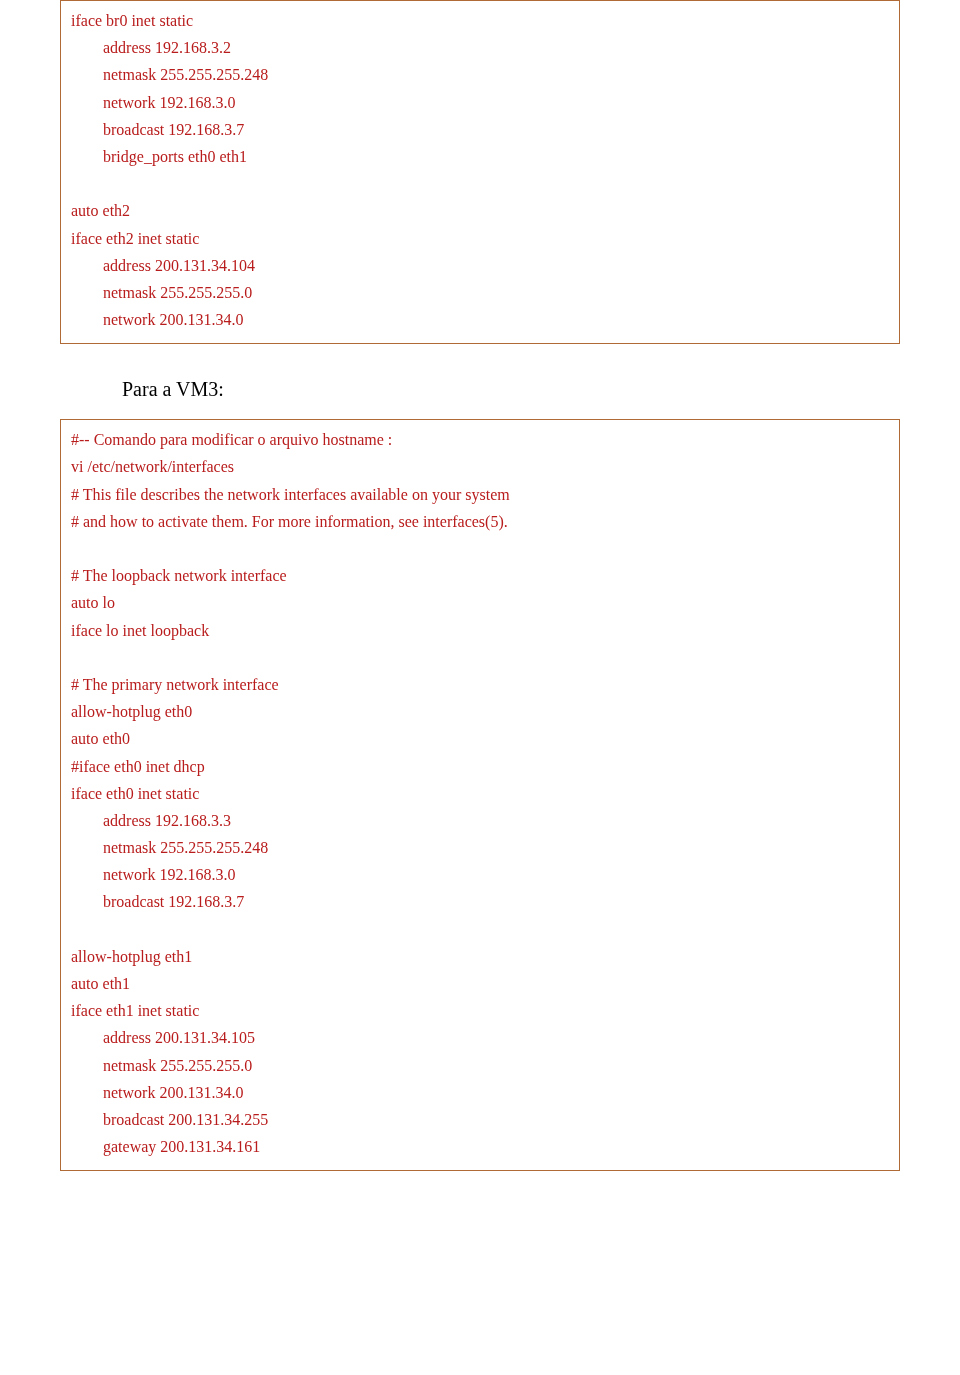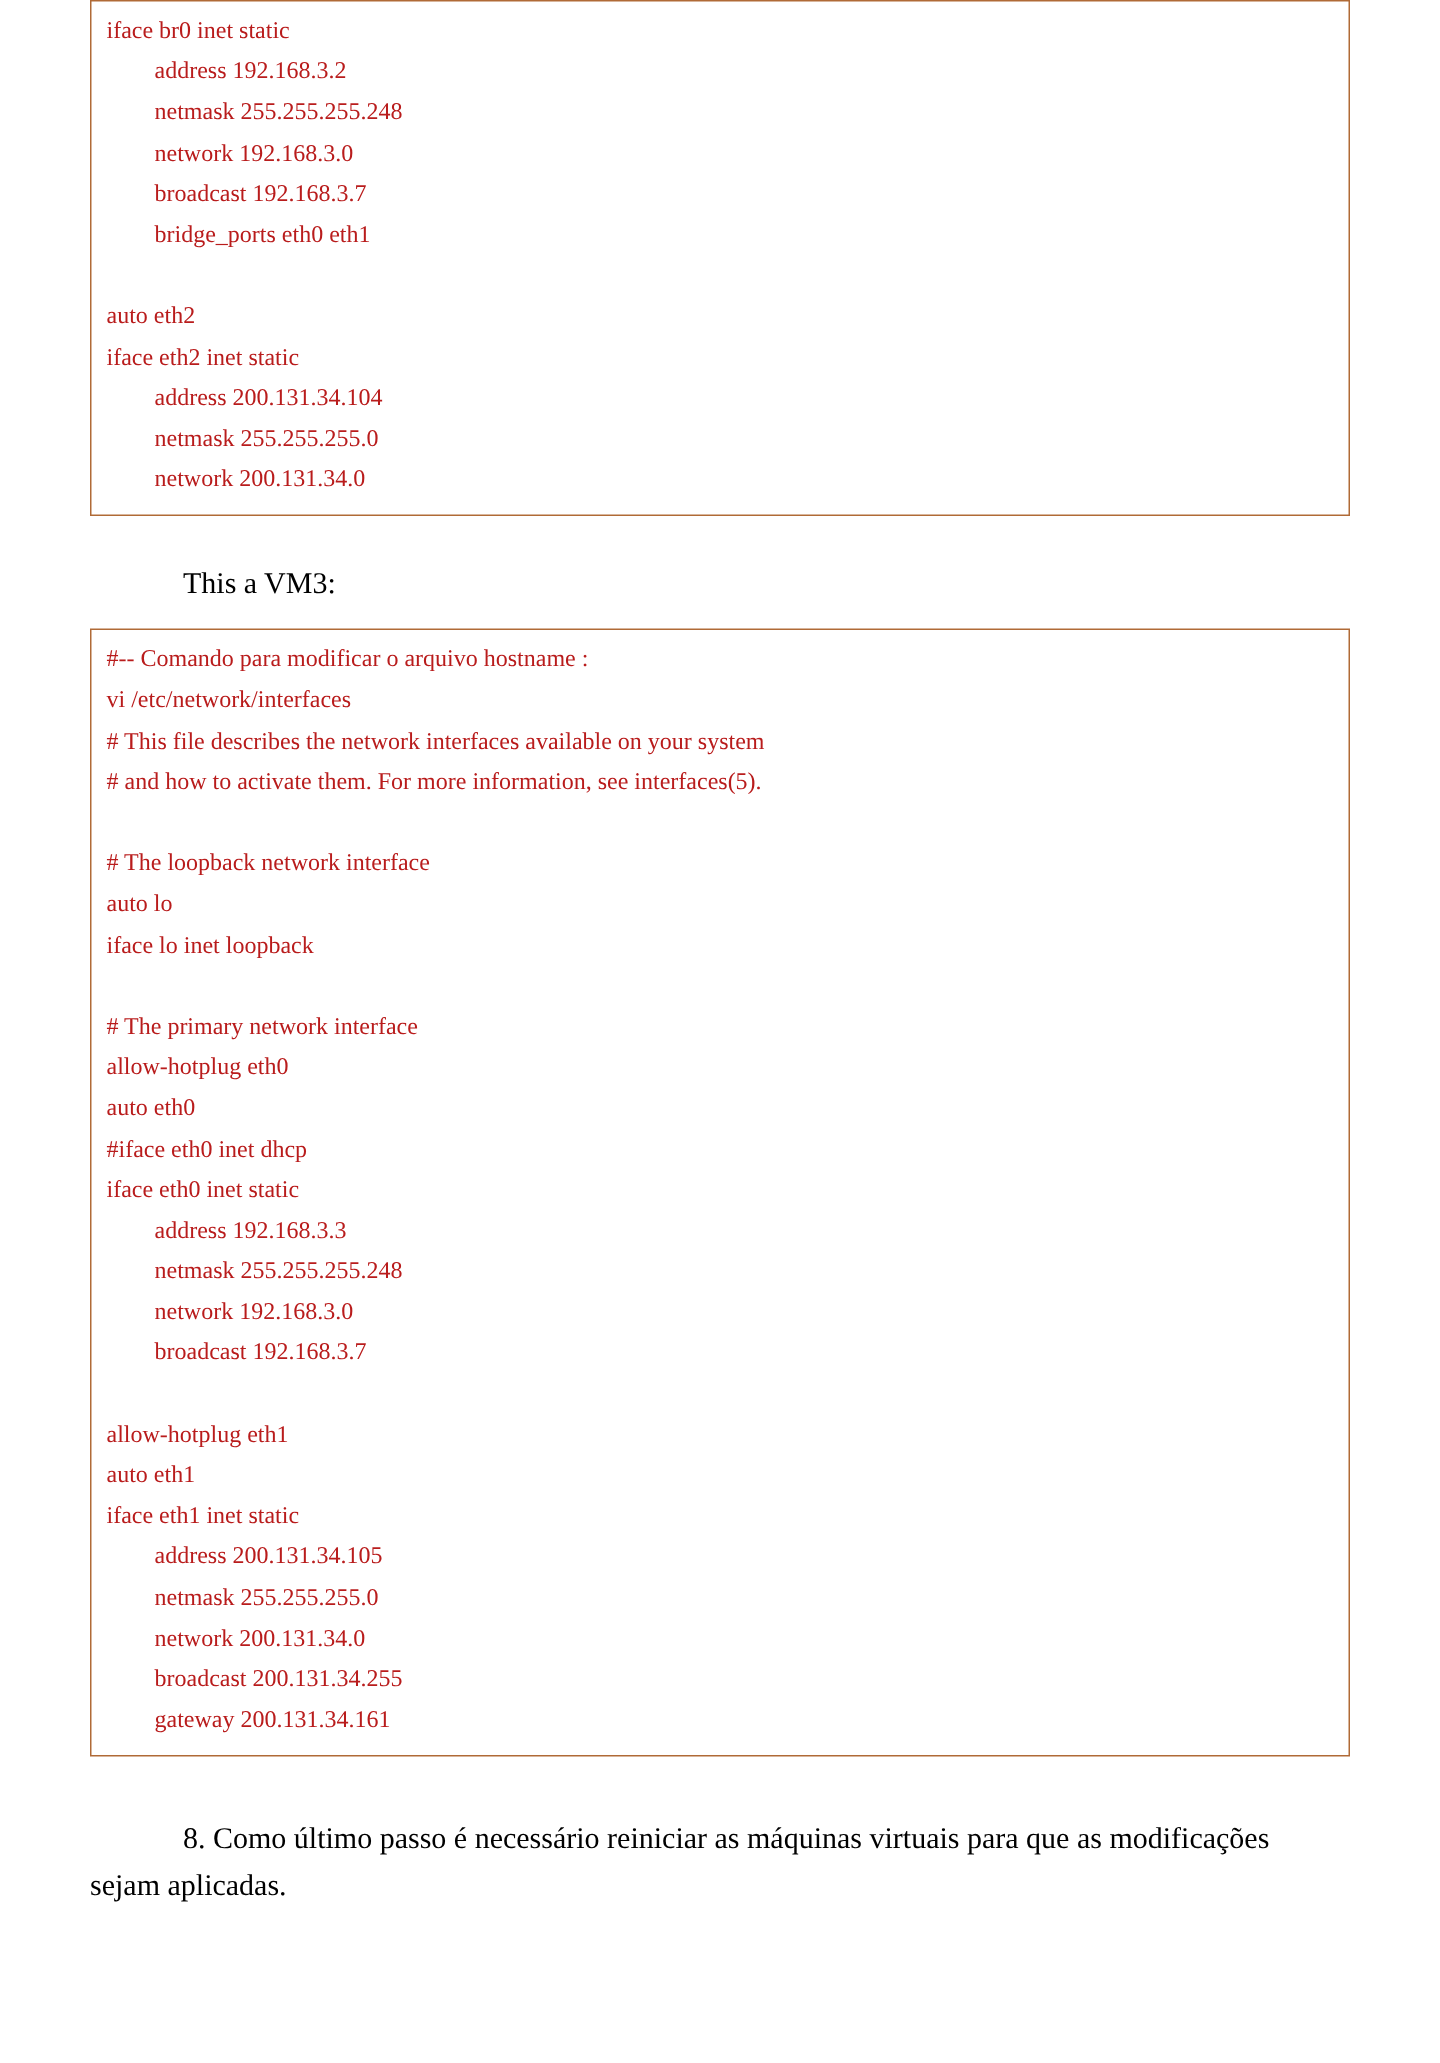--- a/index.html
+++ b/index.html
@@ -56,21 +56,21 @@
         broadcast 192.168.3.7
         bridge_ports eth0 eth1
 
 auto eth2
 iface eth2 inet static
         address 200.131.34.104
         netmask 255.255.255.0
         network 200.131.34.0</div>
   </div>
 
-  <div class="heading">This a VM3:</div>
+  <div class="heading">Para a VM3:</div>
 
   <div class="boxed">
     <div class="cfg" id="cfg2">#-- Comando para modificar o arquivo hostname :
 vi /etc/network/interfaces
 # This file describes the network interfaces available on your system
 # and how to activate them. For more information, see interfaces(5).
 
 # The loopback network interface
 auto lo
 iface lo inet loopback
@@ -88,18 +88,14 @@
 allow-hotplug eth1
 auto eth1
 iface eth1 inet static
         address 200.131.34.105
         netmask 255.255.255.0
         network 200.131.34.0
         broadcast 200.131.34.255
         gateway 200.131.34.161</div>
   </div>
 
-  <div class="step">
-    <div class="step-first">8.   Como  último  passo  é  necessário  reiniciar  as  máquinas  virtuais  para  que  as  modificações</div>
-    <div>sejam aplicadas.</div>
-  </div>
 
 </div>
 
 </body></html>

